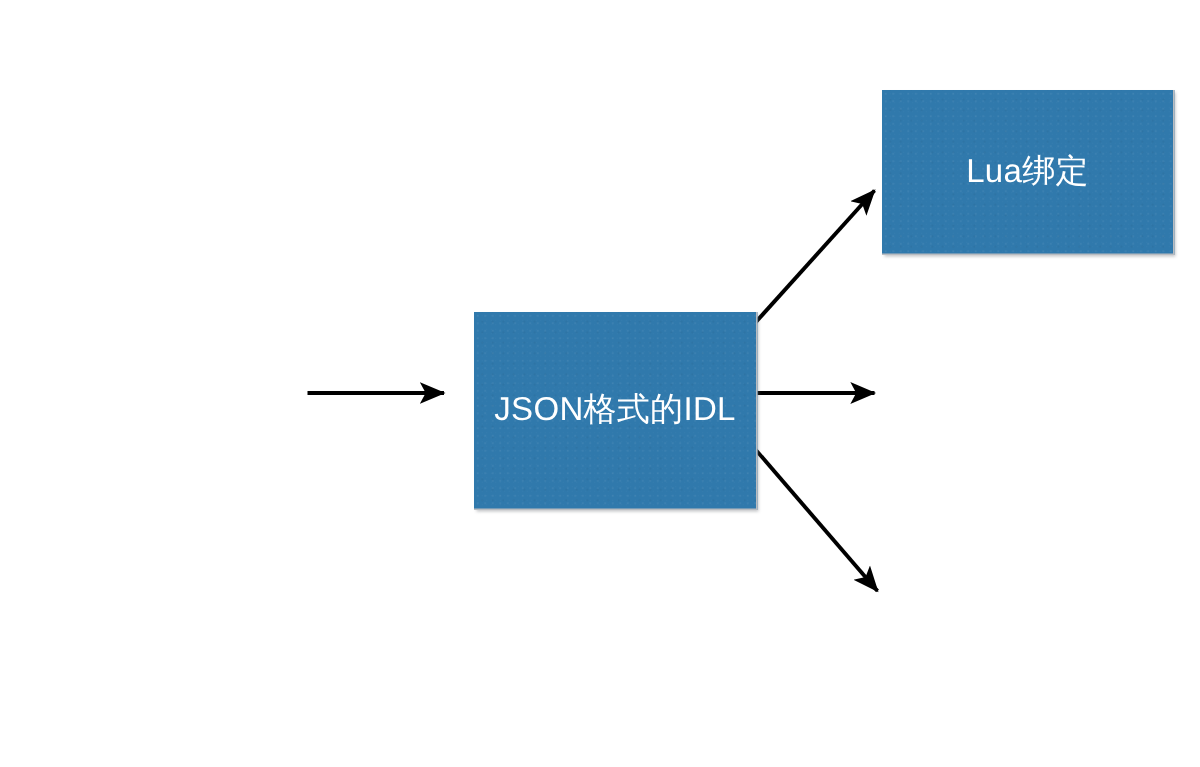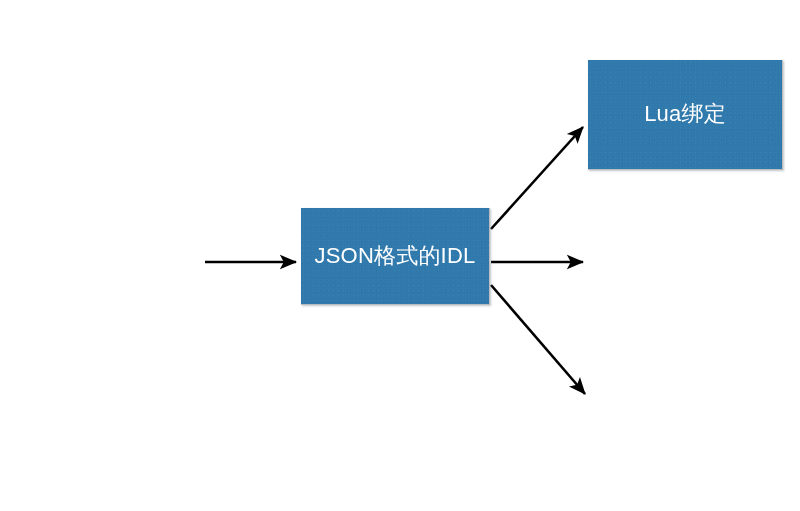--- a/index.html
+++ b/index.html
@@ -77,21 +77,21 @@
     <line class="edge-line" x1="205" y1="262" x2="296" y2="262" marker-end="url(#arrowhead)" style="stroke: rgb(0, 0, 0);"></line>
 
     <line class="edge-line" x1="491" y1="229" x2="583" y2="127" marker-end="url(#arrowhead)" style="stroke: rgb(0, 0, 0);"></line>
 
     <line class="edge-line" x1="491" y1="262" x2="583" y2="262" marker-end="url(#arrowhead)" style="stroke: rgb(0, 0, 0);"></line>
 
     <line class="edge-line" x1="491" y1="285" x2="585" y2="394" marker-end="url(#arrowhead)" style="stroke: rgb(0, 0, 0);"></line>
   </svg>
 
 
-  <div class="node" style="left: 301px; top: 208px; width: 189px; height: 97px; background-color: rgb(48, 121, 172); justify-content: center;">
+  <div class="node" style="left: 316px; top: 208px; width: 189px; height: 132px; background-color: rgb(48, 121, 172); justify-content: center;">
     <span class="node-label" style="color: rgb(255, 255, 255);">JSON格式的IDL</span>
   </div>
 
   <div class="node" style="left: 588px; top: 60px; width: 195px; height: 110px; background-color: rgb(48, 121, 172); justify-content: center;">
     <span class="node-label" style="color: rgb(255, 255, 255);">Lua绑定</span>
   </div>
 
 
 
 </div>

